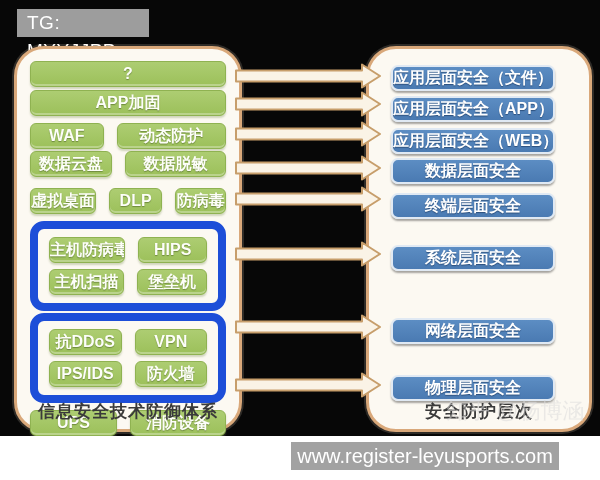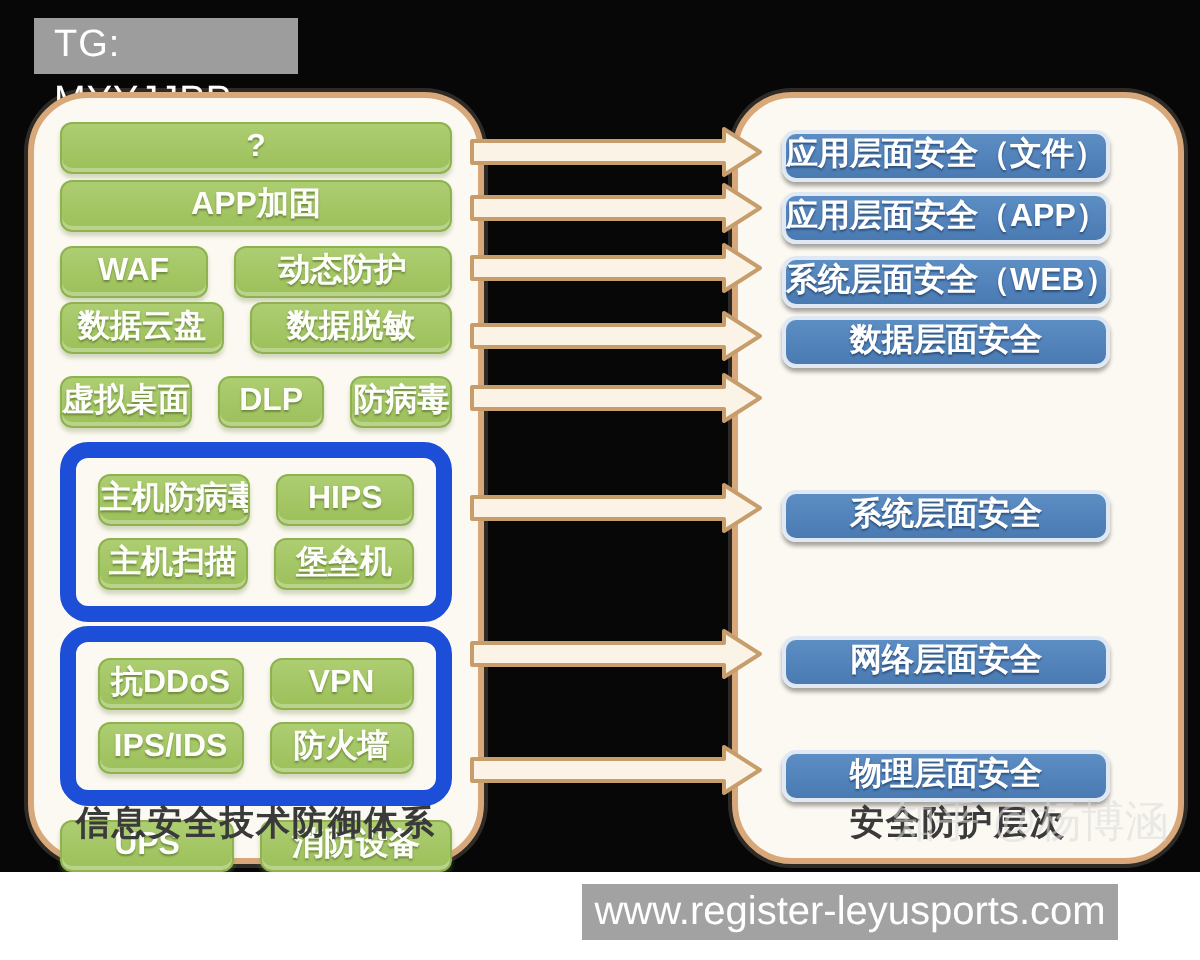--- a/index.html
+++ b/index.html
@@ -113,22 +113,23 @@
       <div class="gbox" style="flex:0.95;">UPS</div>
       <div class="gbox" style="flex:1.05;">消防设备</div>
     </div>
   </div>
   <div class="panel-title">信息安全技术防御体系</div>
 </div>
 
 <div class="panel panel-right">
   <div class="bbox" style="top:16px;">应用层面安全（文件）</div>
   <div class="bbox" style="top:47px;">应用层面安全（APP）</div>
-  <div class="bbox" style="top:79px;">系统层面安全（WEB）</div>
+  <div class="bbox" style="top:79px;">应用层面安全（WEB）</div>
   <div class="bbox" style="top:109px;">数据层面安全</div>
+  <div class="bbox" style="top:144px;">终端层面安全</div>
   <div class="bbox" style="top:196px;">系统层面安全</div>
   <div class="bbox" style="top:269px;">网络层面安全</div>
   <div class="bbox" style="top:326px;">物理层面安全</div>
   <div class="panel-title">安全防护层次</div>
 </div>
 
 <svg id="arrows" width="600" height="480">
     <polygon points="236,70.5 362,70.5 362,64.5 380,76 362,87.5 362,81.5 236,81.5" class="arrow"></polygon>
     <polygon points="236,98.5 362,98.5 362,92.5 380,104 362,115.5 362,109.5 236,109.5" class="arrow"></polygon>
     <polygon points="236,128.5 362,128.5 362,122.5 380,134 362,145.5 362,139.5 236,139.5" class="arrow"></polygon>

